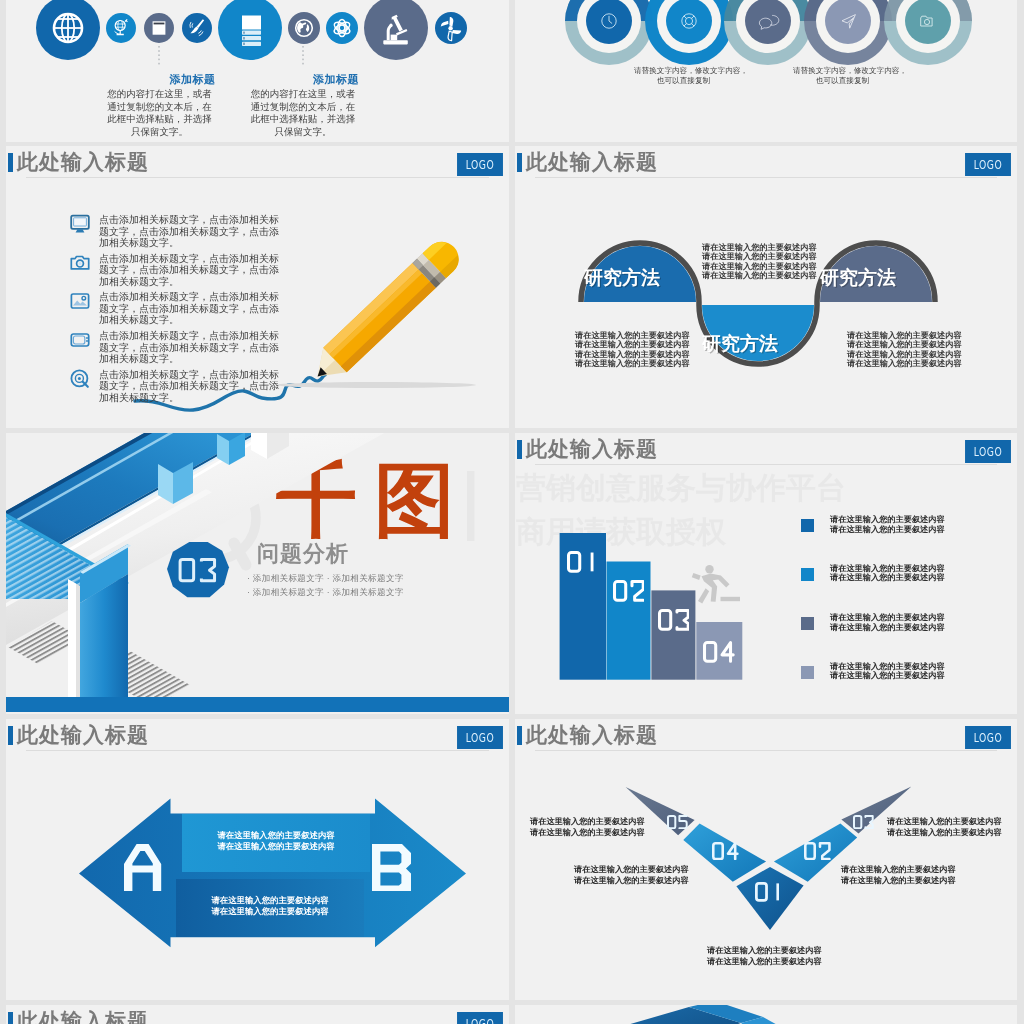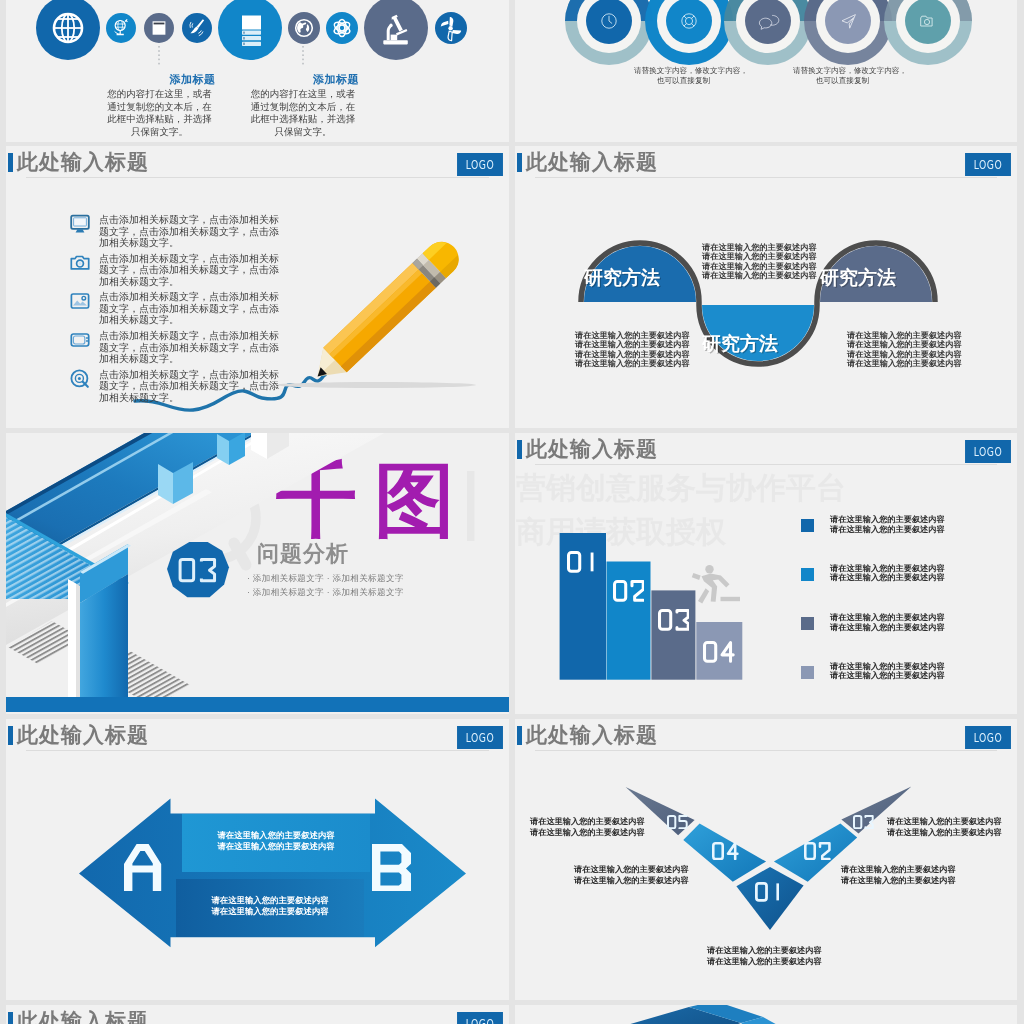--- a/index.html
+++ b/index.html
@@ -35,21 +35,21 @@
   .s3ico{position:absolute;left:0;top:0;width:22px;height:22px;display:block;}
   .s3txt{position:absolute;left:30px;top:1px;width:186px;display:block;
      font-size:10px;line-height:11.5px;color:#3c3c3c;}
 
   
   .s4lbl{position:absolute;text-align:left;font-size:19px;line-height:19px;font-weight:700;letter-spacing:0px;
      text-shadow:1.3px 1.3px 0 rgba(0,0,0,.25);}
   .s4txt{position:absolute;font-size:8.2px;line-height:9.4px;color:#3c3c3c;white-space:nowrap;font-weight:600;}
 
   
-  .wmtext{position:absolute;left:270px;top:30px;font-size:81px;color:#a21caf;font-weight:700;
+  .wmtext{position:absolute;left:270px;top:30px;font-size:81px;color:#c2410c;font-weight:700;
      letter-spacing:17px;line-height:75px;white-space:nowrap;text-align:center;}
   .s5oct{position:absolute;left:160px;top:108px;width:64px;height:60px;}
   .s5ttl{position:absolute;left:239px;top:109px;font-size:22px;line-height:24px;font-weight:700;color:#8e8e8e;letter-spacing:1px;margin-left:12px;}
   .s5sub{position:absolute;left:241px;top:139px;font-size:8.6px;line-height:12px;color:#7d7d7d;letter-spacing:.3px;}
   .s5sub2{position:absolute;left:241px;top:153px;font-size:8.6px;line-height:12px;color:#7d7d7d;letter-spacing:.3px;}
   .s5bar{position:absolute;left:0;top:264px;width:100%;height:15px;background:#1272b8;}
 
   
   .s6wm1{position:absolute;left:1px;top:40px;font-size:30px;line-height:30px;color:#e8e8e8;font-weight:700;letter-spacing:0px;white-space:nowrap;}
   .s6wm2{position:absolute;left:1px;top:84px;font-size:30px;line-height:30px;color:#e8e8e8;font-weight:700;letter-spacing:0px;white-space:nowrap;}

